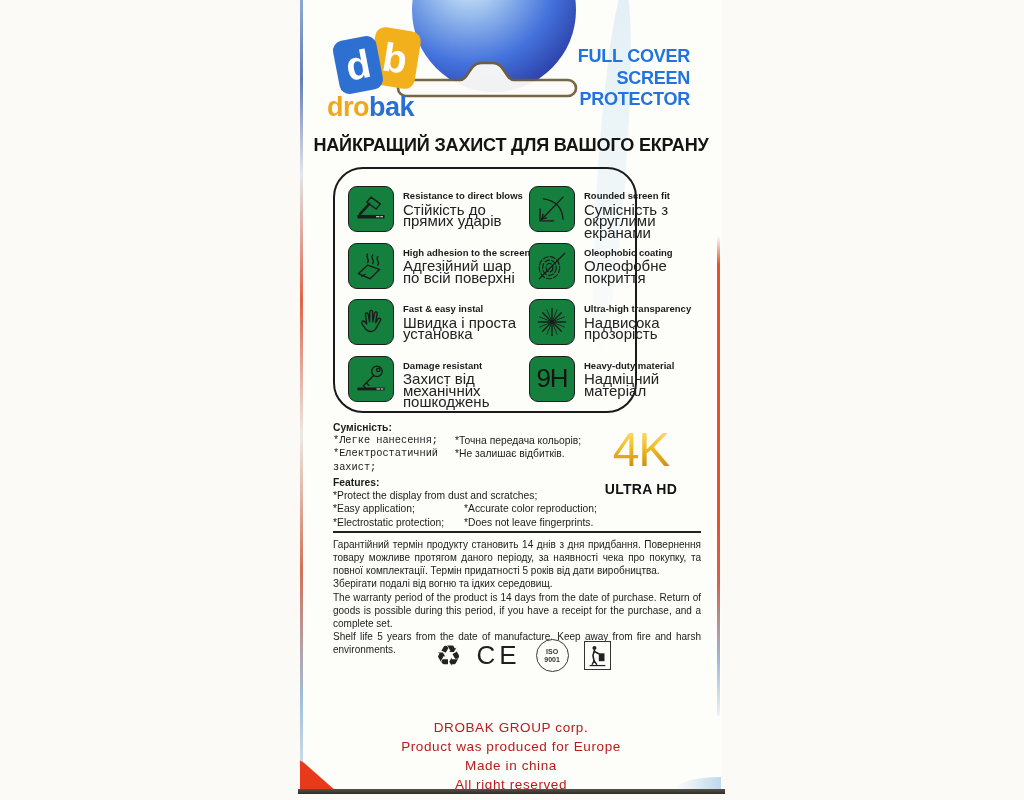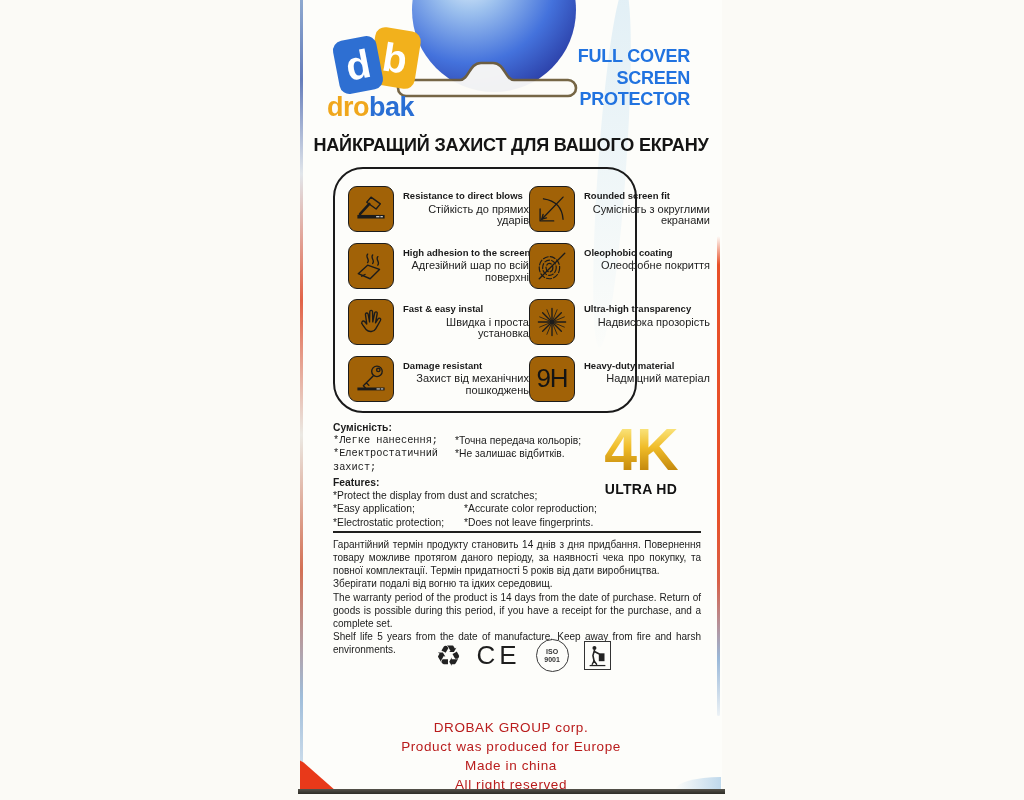--- a/index.html
+++ b/index.html
@@ -46,37 +46,37 @@
 
   .headline { position:absolute; left:0; top:134px; width:100%; text-align:center; color:#141414;
      font-weight:bold; font-size:19px; letter-spacing:-.2px; transform:scaleX(.95); }
 
   
   .featbox { position:absolute; left:33px; top:167px; width:304px; height:246px;
      border:2px solid #1a1a1a; border-radius:30px; padding:17px 6px 0 13px;
      display:grid; grid-template-columns:181px 1fr; }
   .feat { display:flex; gap:9px; height:56.5px; align-items:flex-start; }
   .ibox { flex:0 0 46px; width:46px; height:46px; border:1.6px solid #1c1c1c; border-radius:9px;
-     display:flex; align-items:center; justify-content:center; background:#a16207; }
+     display:flex; align-items:center; justify-content:center; background:#15803d; }
   .ibox.nine-h { font-size:26px; letter-spacing:-1px; color:#141414; font-weight:400; }
   .ftxt { width:126px; padding-top:4px; }
   .ftxt .en { font-weight:bold; font-size:9.5px; line-height:12.5px; color:#1a1a1a; white-space:nowrap; }
-  .ftxt .uk { font-size:11px; line-height:11.5px; color:#222; margin-top:1px;text-align:right; }
+  .ftxt .uk { font-size:15px; line-height:11.5px; color:#222; margin-top:1px; }
   svg.fic { stroke:#1b1b1b; stroke-width:1.6; fill:none; stroke-linecap:round; stroke-linejoin:round; }
 
   
   .bullets { position:absolute; left:33px; width:368px; font-size:10.3px; line-height:13.2px; color:#1b1b1b; }
   .bullets.uk { top:421px; } .bullets.en { top:476px; }
   .bullets .title { font-weight:bold; }
   .bullets .cols { display:flex; }
   .bullets.uk .c1 { width:122px;font-family:Liberation Mono, monospace; } .bullets.en .c1 { width:131px; }
 
   
   .badge4k { position:absolute; left:281px; top:424px; width:120px; text-align:center; }
-  .badge4k .k4 { font-size:59px; line-height:52px; font-weight:bold; letter-spacing:-1px;
+  .badge4k .k4 { font-size:48px; line-height:52px; font-weight:normal; letter-spacing:-1px;
      background:linear-gradient(180deg,#fcec8e 0%,#f0bc28 45%,#b97c06 100%);
      -webkit-background-clip:text; background-clip:text; color:transparent; }
   .badge4k .uhd { font-size:14px; line-height:26px; font-weight:bold; color:#121212; letter-spacing:.3px; }
 
   .rule { position:absolute; left:33px; top:531px; width:368px; height:2px; background:#20201e; }
 
   .warranty { position:absolute; left:33px; width:368px; font-size:10px; line-height:12.9px;
      text-align:justify; color:#1b1b1b; }
   .warranty.uk { top:539px; } .warranty.en { top:592px; }
 

